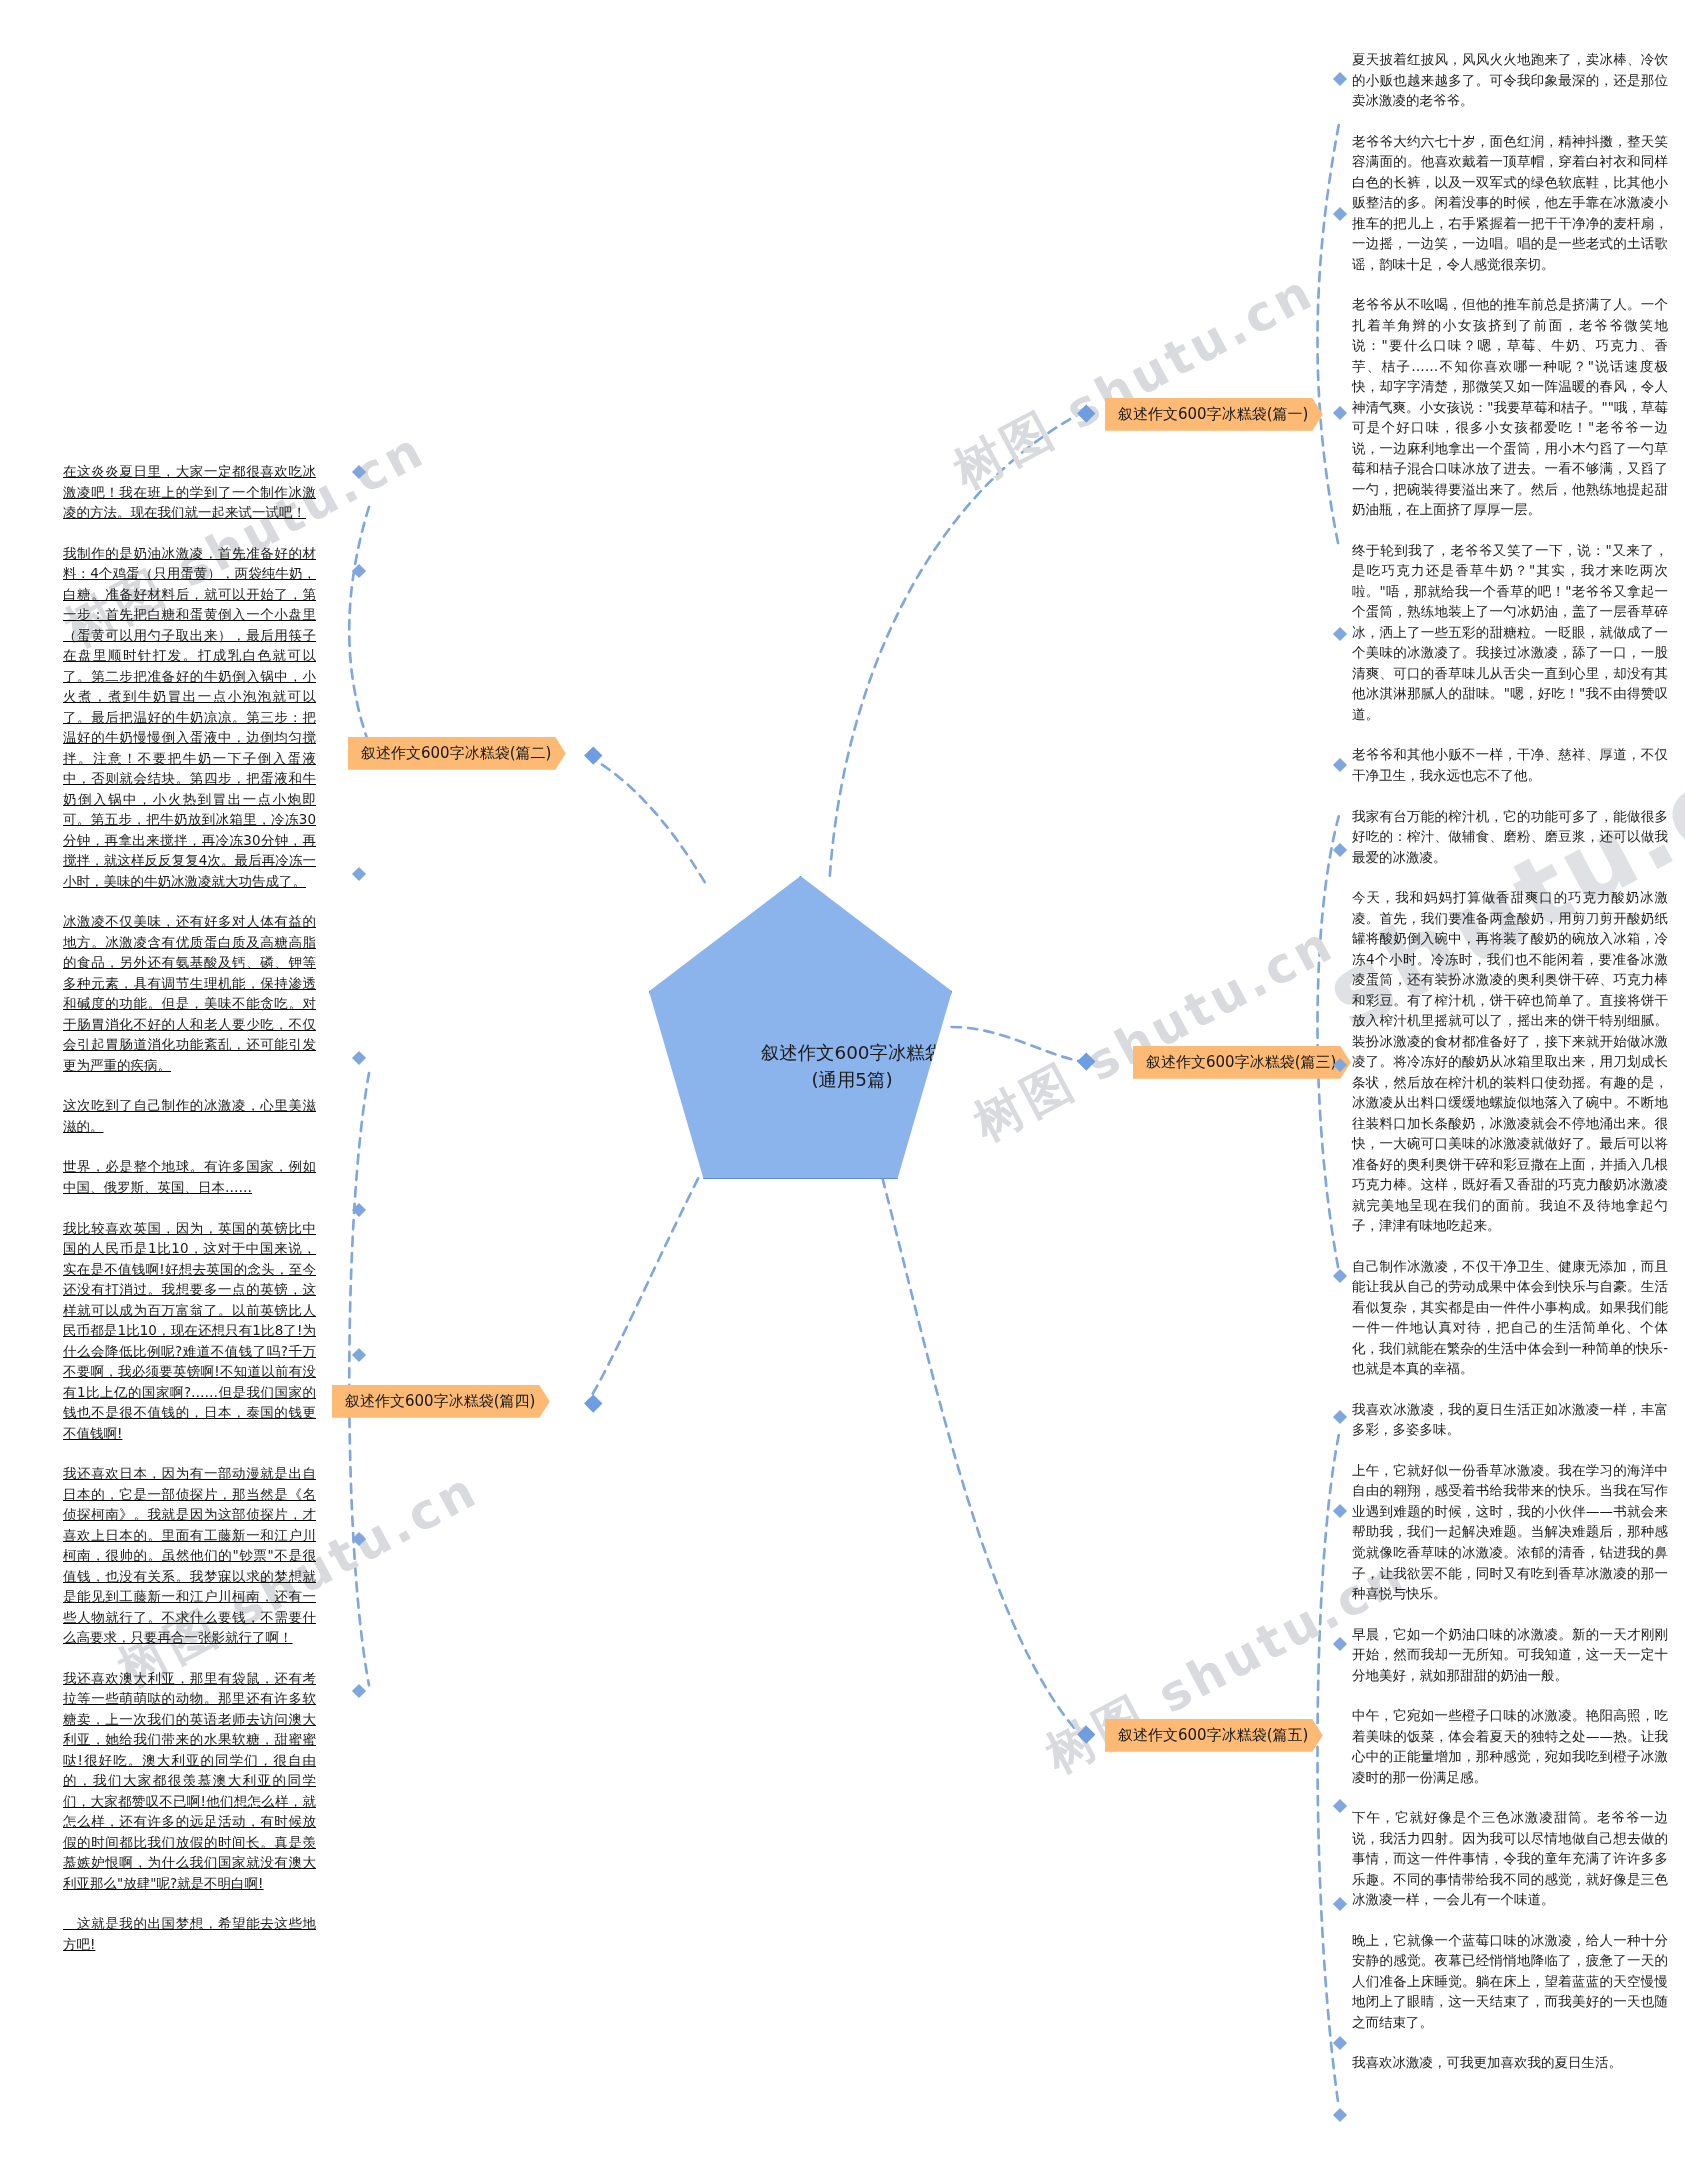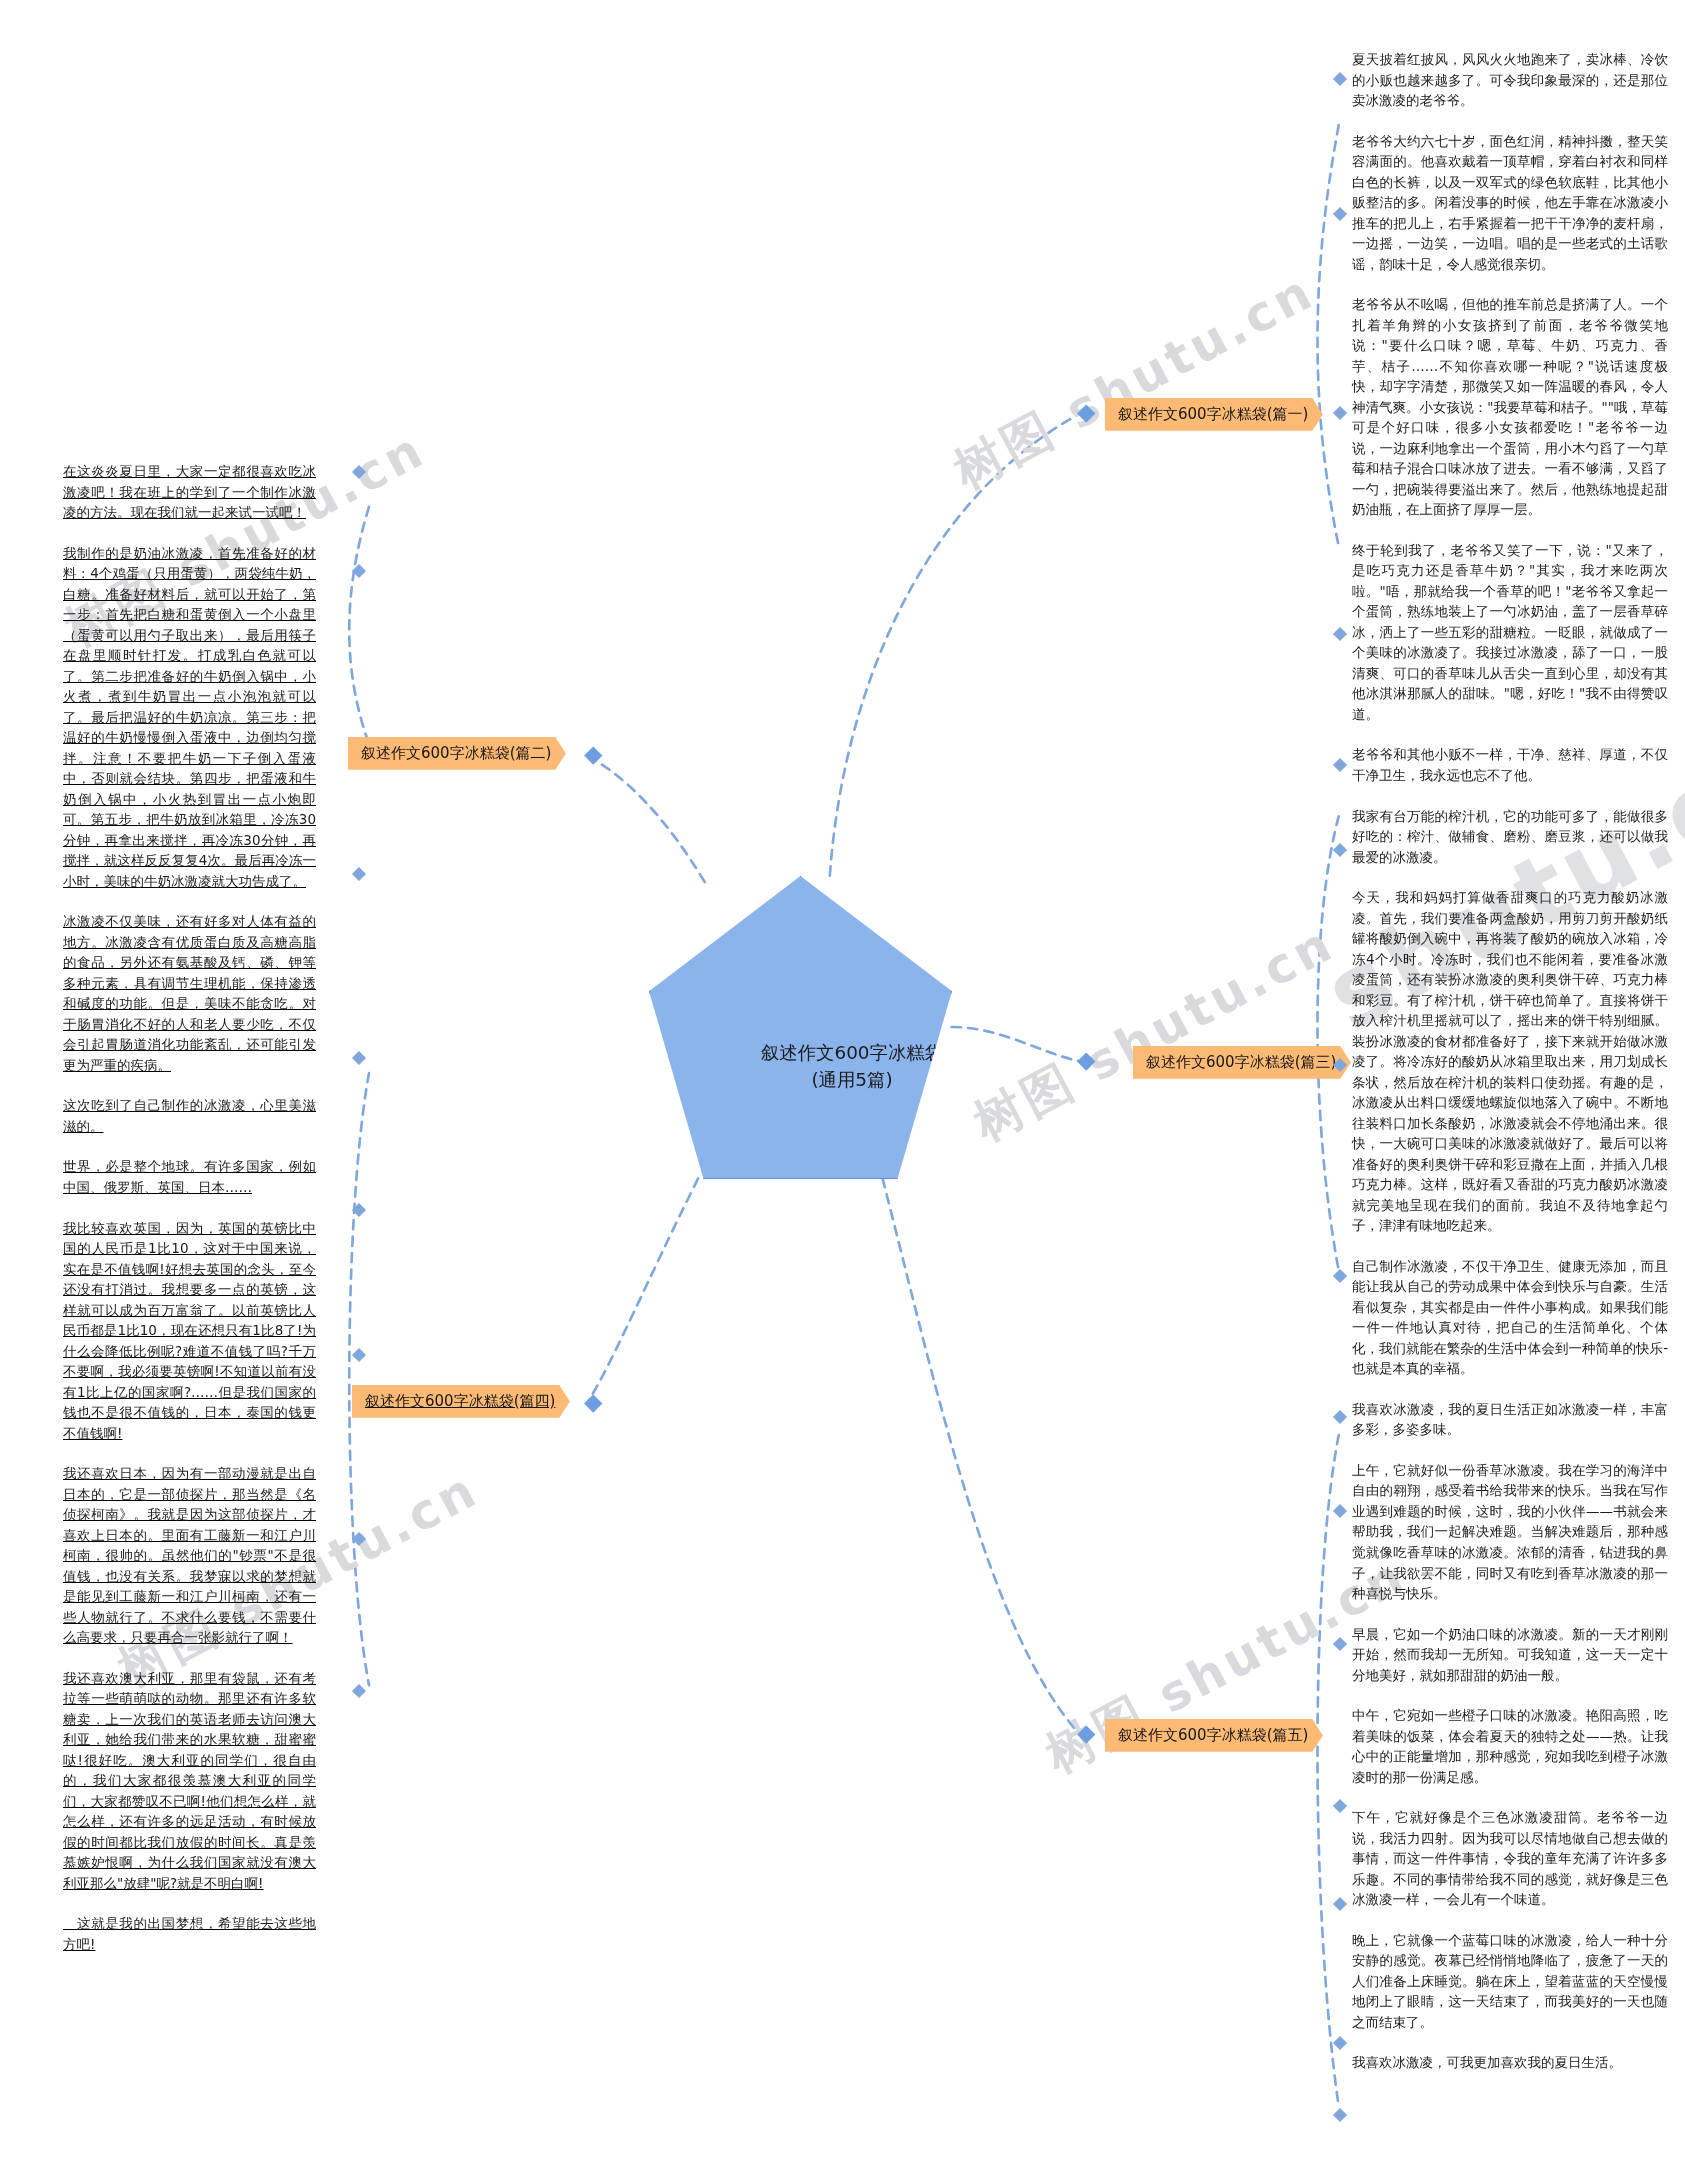--- a/index.html
+++ b/index.html
@@ -138,21 +138,21 @@
   <div class="diamond" style="left:1080px; top:1728px;"></div>
   <div class="branch right" style="left:1105px; top:1719px;">
     <span>叙述作文600字冰糕袋(篇五)</span>
   </div>
 
   <div class="branch left" style="left:348px; top:737px;">
     <span>叙述作文600字冰糕袋(篇二)</span>
   </div>
   <div class="diamond" style="left:587px; top:749px;"></div>
 
-  <div class="branch left" style="left:352px; top:1385px;text-decoration:underline;">
+  <div class="branch left" style="left:332px; top:1385px;">
     <span>叙述作文600字冰糕袋(篇四)</span>
   </div>
   <div class="diamond" style="left:587px; top:1397px;"></div>
 
   <div class="dot" style="left:1335px; top:74px;"></div>
   <div class="dot" style="left:1335px; top:209px;"></div>
   <div class="dot" style="left:1335px; top:408px;"></div>
   <div class="dot" style="left:1335px; top:629px;"></div>
   <div class="dot" style="left:1335px; top:760px;"></div>
   <div class="dot" style="left:1335px; top:845px;"></div>

